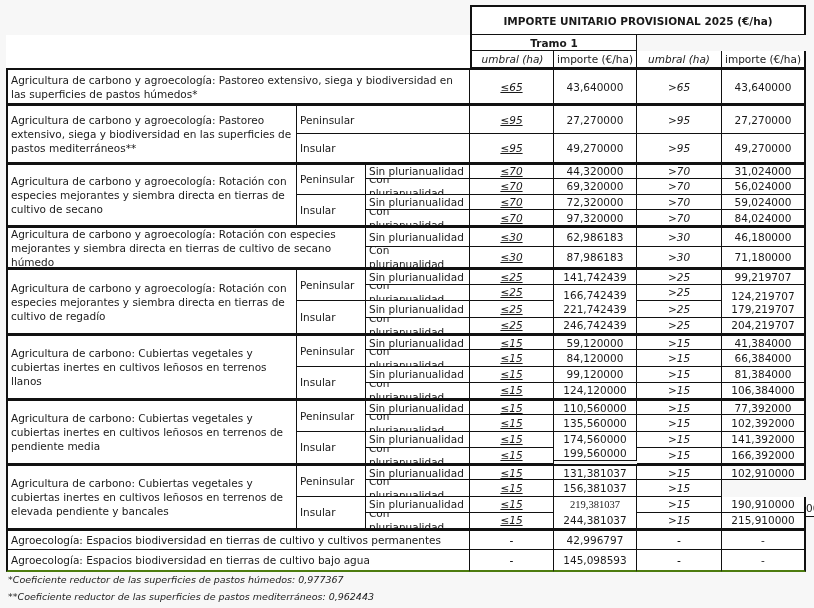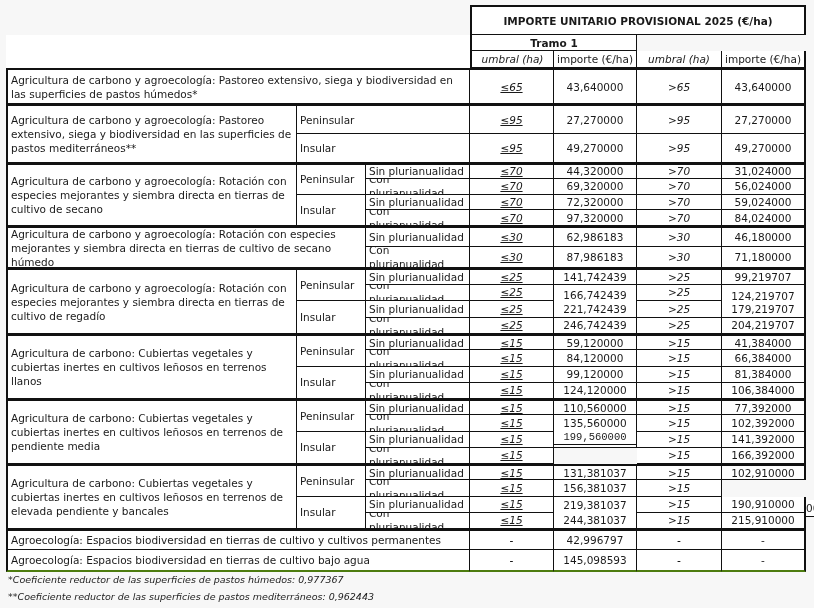--- a/index.html
+++ b/index.html
@@ -148,39 +148,39 @@
     <div class="cell c num" style="left: 554px; top: 415.25px; width: 83px; height: 16.25px;">135,560000</div>
     <div class="cell c i num" style="left: 637px; top: 415.25px; width: 85px; height: 16.25px;">&gt;15</div>
     <div class="cell c num thickR" style="left: 722px; top: 415.25px; width: 84px; height: 16.25px;">102,392000</div>
     <div class="cell l" style="left: 366px; top: 431.5px; width: 104px; height: 16.25px;">Sin plurianualidad</div>
     <div class="cell c i num u" style="left: 470px; top: 431.5px; width: 84px; height: 16.25px;">≤15</div>
     <div class="cell c num" style="left: 554px; top: 431.5px; width: 83px; height: 16.25px;">174,560000</div>
     <div class="cell c i num" style="left: 637px; top: 431.5px; width: 85px; height: 16.25px;">&gt;15</div>
     <div class="cell c num thickR" style="left: 722px; top: 431.5px; width: 84px; height: 16.25px;">141,392000</div>
     <div class="cell l" style="left: 366px; top: 447.75px; width: 104px; height: 16.25px;">Con plurianualidad</div>
     <div class="cell c i num u" style="left: 470px; top: 447.75px; width: 84px; height: 16.25px;">≤15</div>
-    <div class="cell c num" style="left: 554px; top: 429px; width: 83px; height: 16.25px; font-family: Liberation Mono, monospace;">199,560000</div>
+    <div class="cell c num" style="left: 554px; top: 445px; width: 83px; height: 16.25px;">199,560000</div>
     <div class="cell c i num" style="left: 637px; top: 447.75px; width: 85px; height: 16.25px;">&gt;15</div>
     <div class="cell c num thickR" style="left: 722px; top: 447.75px; width: 84px; height: 16.25px;">166,392000</div>
     <div class="cell l thickL thickT" style="left: 6px; top: 464px; width: 291px; height: 65px;">Agricultura de carbono: Cubiertas vegetales y cubiertas inertes en cultivos leñosos en terrenos de elevada pendiente y bancales</div>
     <div class="cell l thickT" style="left: 297px; top: 464px; width: 69px; height: 32.5px;">Peninsular</div>
     <div class="cell l" style="left: 297px; top: 496.5px; width: 69px; height: 32.5px;">Insular</div>
     <div class="cell l thickT" style="left: 366px; top: 464px; width: 104px; height: 16.25px;">Sin plurianualidad</div>
     <div class="cell c i num thickT u" style="left: 470px; top: 464px; width: 84px; height: 16.25px;">≤15</div>
     <div class="cell c num thickT" style="left: 554px; top: 464px; width: 83px; height: 16.25px;">131,381037</div>
     <div class="cell c i num thickT" style="left: 637px; top: 464px; width: 85px; height: 16.25px;">&gt;15</div>
     <div class="cell c num thickR thickT" style="left: 722px; top: 464px; width: 84px; height: 16.25px;">102,910000</div>
     <div class="cell l" style="left: 366px; top: 480.25px; width: 104px; height: 16.25px;">Con plurianualidad</div>
     <div class="cell c i num u" style="left: 470px; top: 480.25px; width: 84px; height: 16.25px;">≤15</div>
     <div class="cell c num" style="left: 554px; top: 480.25px; width: 83px; height: 16.25px;">156,381037</div>
     <div class="cell c i num" style="left: 637px; top: 480.25px; width: 85px; height: 16.25px;">&gt;15</div>
     <div class="cell c num thickR" style="left: 760px; top: 480.25px; width: 84px; height: 16.25px; margin-top: 20px;">127,910000</div>
     <div class="cell l" style="left: 366px; top: 496.5px; width: 104px; height: 16.25px;">Sin plurianualidad</div>
     <div class="cell c i num u" style="left: 470px; top: 496.5px; width: 84px; height: 16.25px;">≤15</div>
-    <div class="cell c num" style="left: 554px; top: 496.5px; width: 83px; height: 18px;">219,381037</div>
+    <div class="cell c num" style="left: 554px; top: 496.5px; width: 83px; height: 18px; font-family: Liberation Serif, serif;">219,381037</div>
     <div class="cell c i num" style="left: 637px; top: 496.5px; width: 85px; height: 16.25px;">&gt;15</div>
     <div class="cell c num thickR" style="left: 722px; top: 496.5px; width: 84px; height: 16.25px;">190,910000</div>
     <div class="cell l" style="left: 366px; top: 512.75px; width: 104px; height: 16.25px;">Con plurianualidad</div>
     <div class="cell c i num u" style="left: 470px; top: 512.75px; width: 84px; height: 16.25px;">≤15</div>
     <div class="cell c num" style="left: 554px; top: 512.75px; width: 83px; height: 16.25px;">244,381037</div>
     <div class="cell c i num" style="left: 637px; top: 512.75px; width: 85px; height: 16.25px;">&gt;15</div>
     <div class="cell c num thickR" style="left: 722px; top: 512.75px; width: 84px; height: 16.25px;">215,910000</div>
     <div class="cell l thickL thickT" style="left: 6px; top: 529px; width: 464px; height: 21px;">Agroecología: Espacios biodiversidad en tierras de cultivo y cultivos permanentes</div>
     <div class="cell c i num thickT x" style="left: 470px; top: 529px; width: 84px; height: 21px;">-</div>
     <div class="cell c num thickT" style="left: 554px; top: 529px; width: 83px; height: 21px;">42,996797</div>

